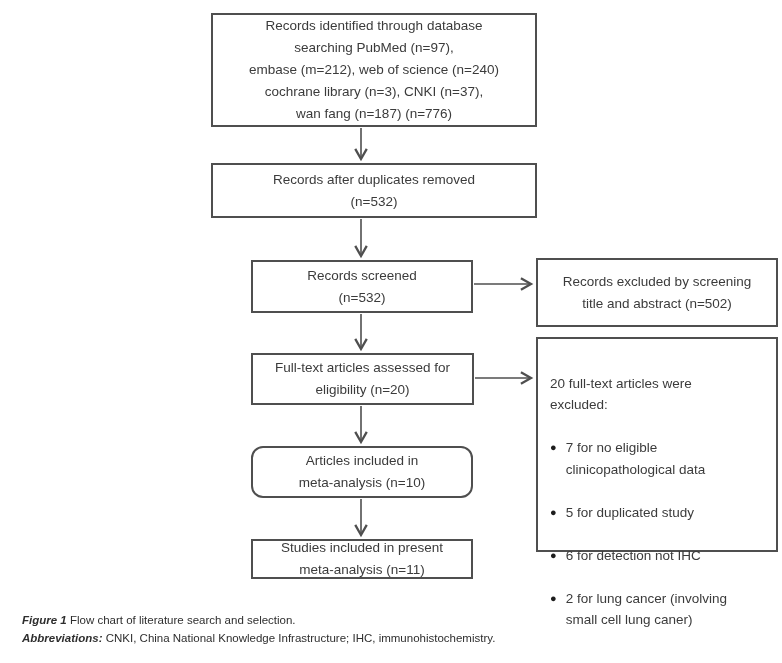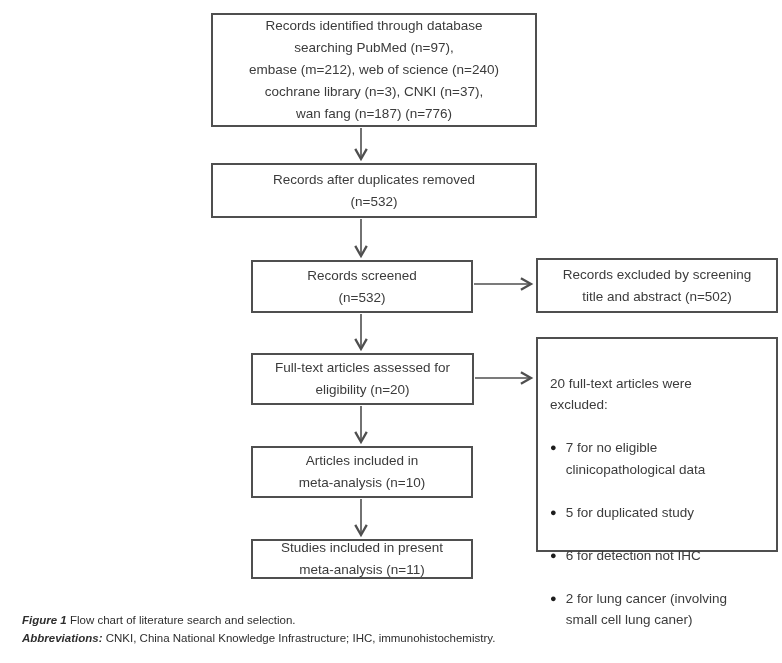--- a/index.html
+++ b/index.html
@@ -82,21 +82,21 @@
 embase (m=212), web of science (n=240)
 cochrane library (n=3), CNKI (n=37),
 wan fang (n=187) (n=776)</div>
 
   <div class="fbox" style="left:203px;top:163px;width:326px;height:55px;">Records after duplicates removed
 (n=532)</div>
 
   <div class="fbox" style="left:243px;top:260px;width:222px;height:53px;">Records screened
 (n=532)</div>
 
-  <div class="fbox" style="left:528px;top:258px;width:242px;height:55px;">Records excluded by screening
+  <div class="fbox" style="left:528px;top:258px;width:242px;height:69px;">Records excluded by screening
 title and abstract (n=502)</div>
 
   <div class="fbox" style="left:243px;top:353px;width:223px;height:52px;">Full-text articles assessed for
 eligibility (n=20)</div>
 
   <div class="fbox side2" style="left:528px;top:337px;width:242px;height:215px;">
     <div class="side2-heading">20 full-text articles were
 excluded:</div>
     <div class="bullet-row">
       <span class="bullet">●</span>
@@ -111,21 +111,21 @@
       <span class="bullet">●</span>
       <span class="bullet-text">6 for detection not IHC</span>
     </div>
     <div class="bullet-row">
       <span class="bullet">●</span>
       <span class="bullet-text">2 for lung cancer (involving
 small cell lung caner)</span>
     </div>
   </div>
 
-  <div class="fbox" style="left:243px;top:446px;width:222px;height:52px;">Articles included in
+  <div class="fbox" style="left:243px;top:446px;width:222px;height:52px;border-radius:12px;">Articles included in
 meta-analysis (n=10)</div>
 
   <div class="fbox" style="left:243px;top:539px;width:222px;height:40px;">Studies included in present
 meta-analysis (n=11)</div>
 
   <div class="caption">
     <div>
       <span class="cap-bold">Figure 1</span><span> Flow chart of literature search and selection.</span>
     </div>
     <div>

